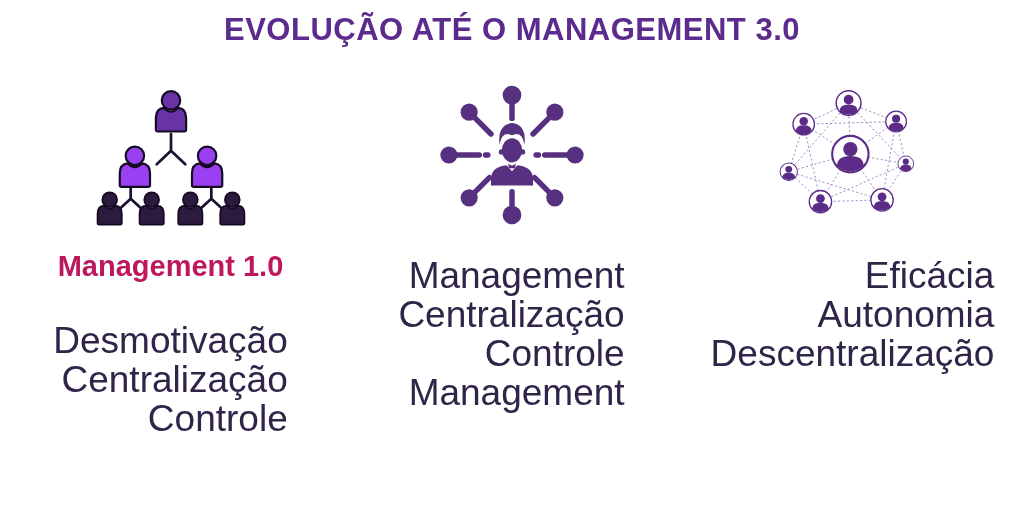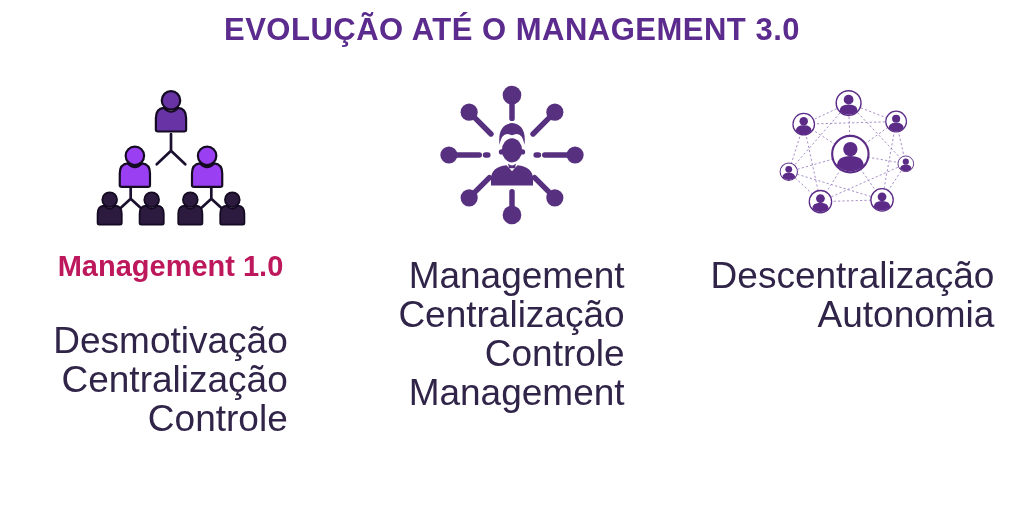--- a/index.html
+++ b/index.html
@@ -184,19 +184,20 @@
           <use href="#netavatar" transform="translate(44,50) scale(1.3)"></use>
           <use href="#netavatar" transform="translate(149,47) scale(1.25)"></use>
           <use href="#netavatar" transform="translate(27,104) scale(1.05)"></use>
           <use href="#netavatar" transform="translate(160,95) scale(0.95)"></use>
           <use href="#netavatar" transform="translate(63,138) scale(1.35)"></use>
           <use href="#netavatar" transform="translate(133,136) scale(1.35)"></use>
           <use href="#netavatar" transform="translate(97,84) scale(2.2)"></use>
         </svg>
       </div>
       <div class="items">
+        <div>Eficácia</div>
+        <div>Autonomia</div>
         <div>Descentralização</div>
-        <div>Autonomia</div>
       </div>
     </section>
 
   </div>
 </div>
 
 </body></html>

